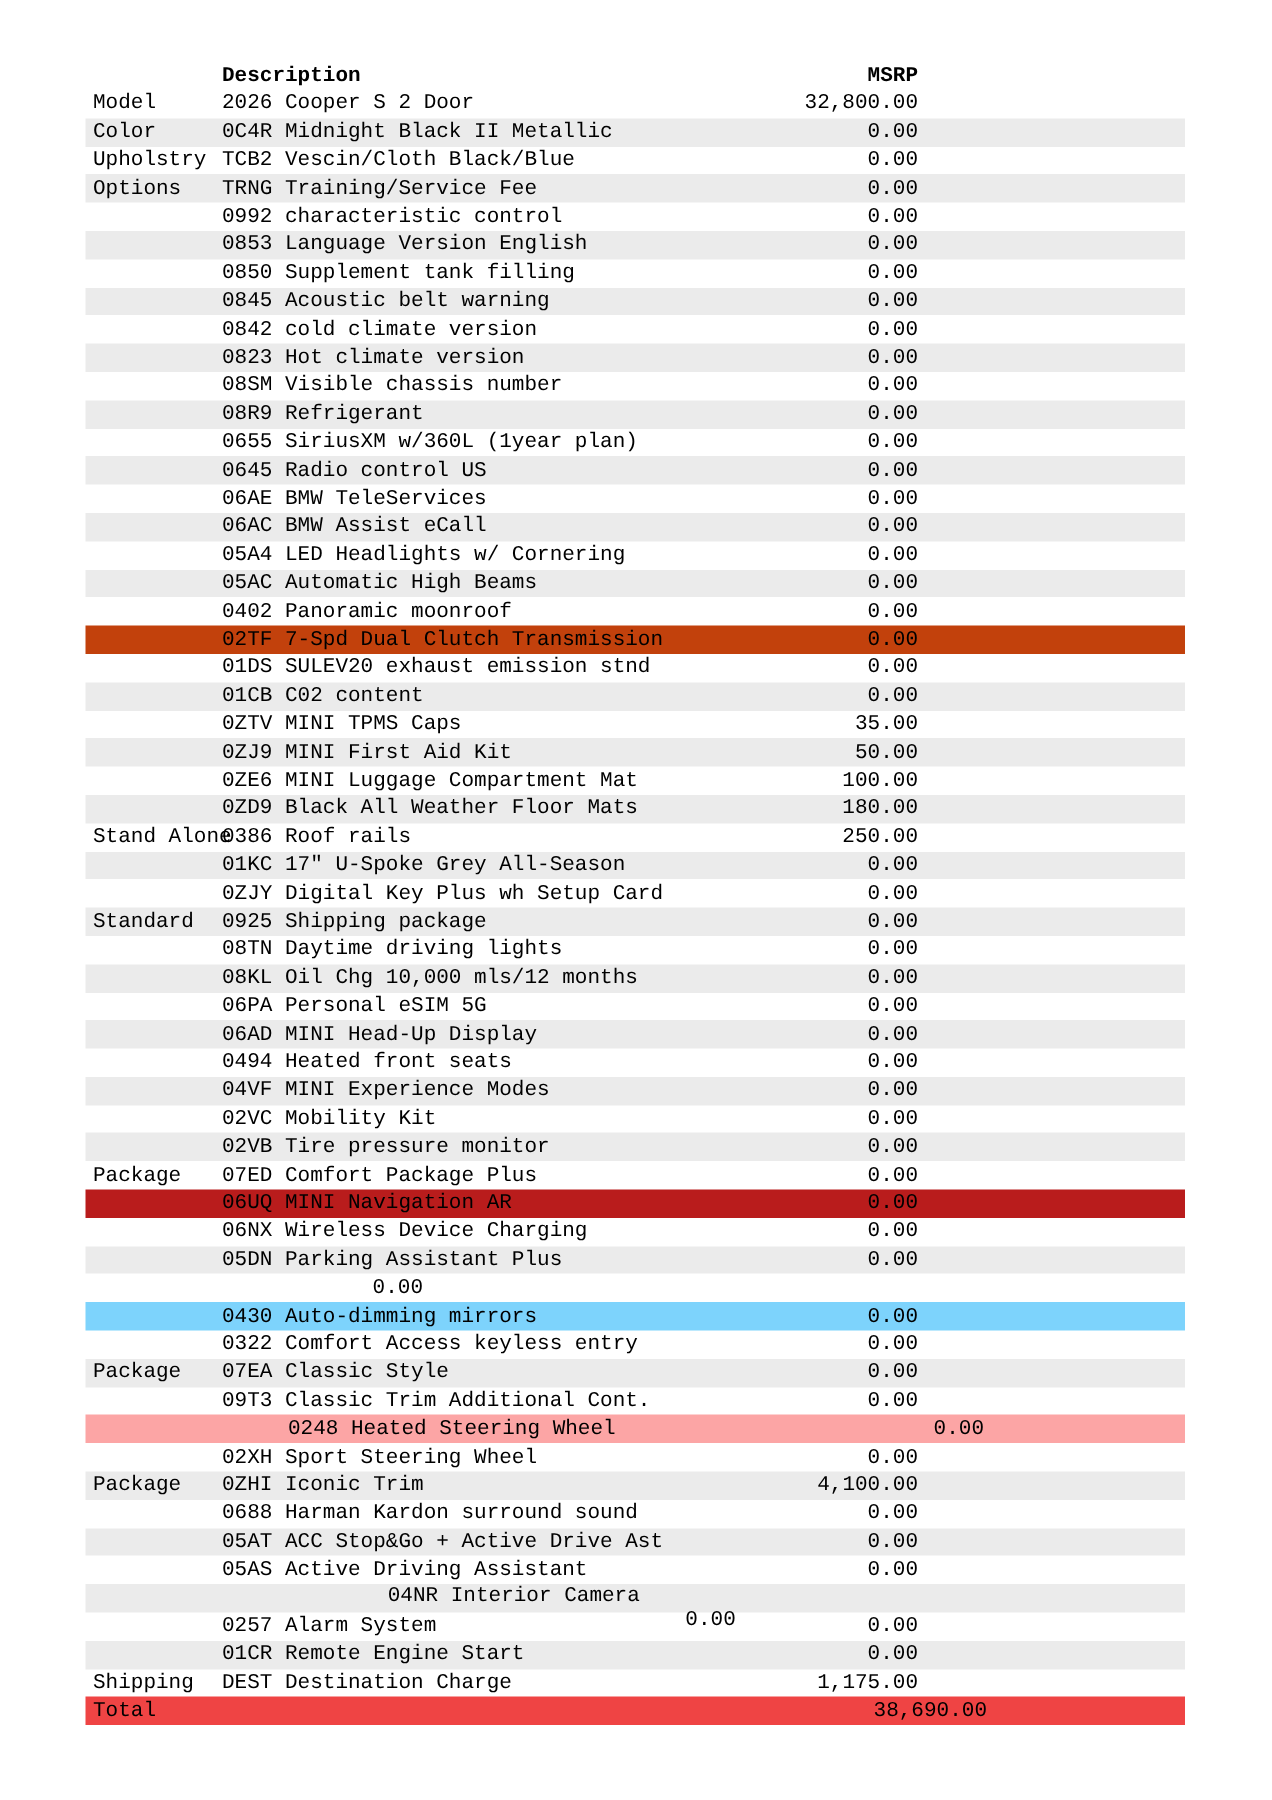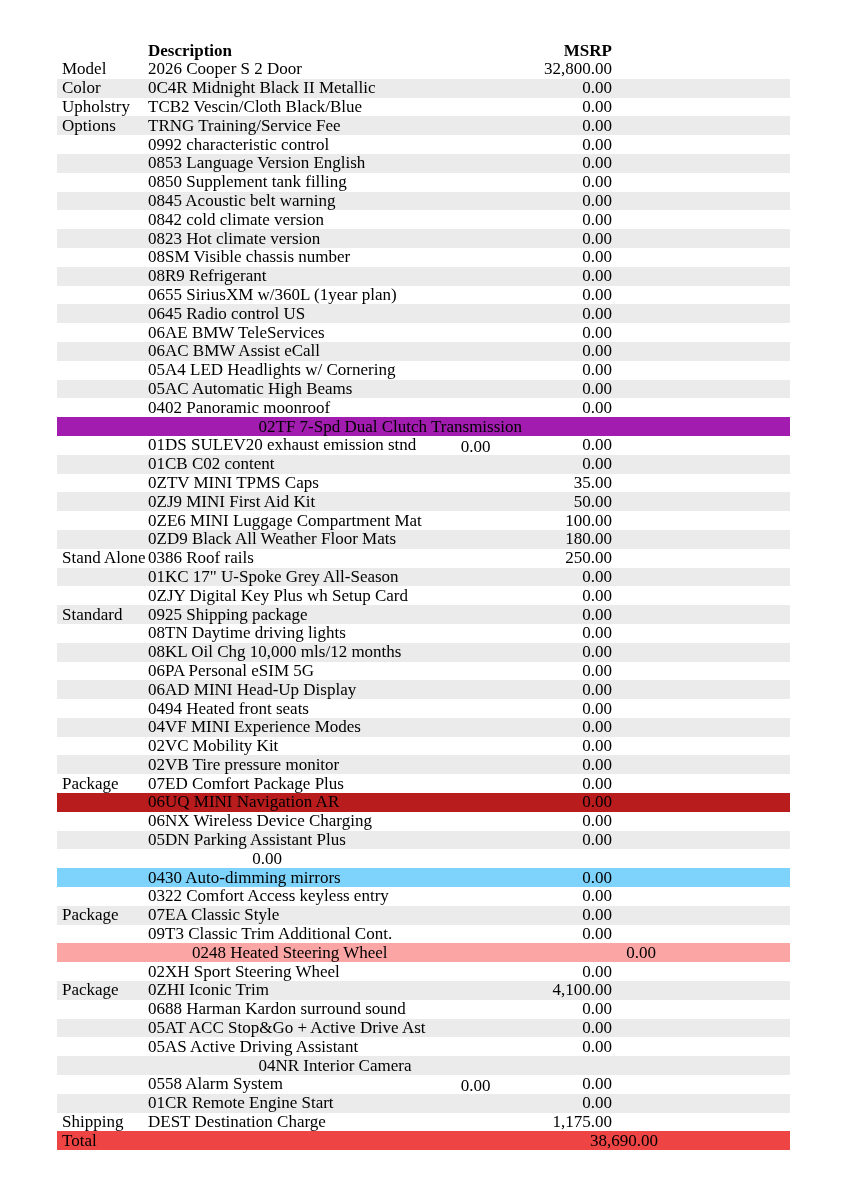--- a/index.html
+++ b/index.html
@@ -5,22 +5,22 @@
   html, body {
     margin: 0;
     padding: 0;
     background: #ffffff;
   }
   .page {
     position: relative;
     width: 848px;
     height: 1200px;
     background: #ffffff;
-    font-family: Liberation Serif, serif;
-    font-size: 17px;
+    font-family: Liberation Mono, monospace;
+    font-size: 14px;
     color: #000000;
     overflow: hidden;
   }
   .table {
     position: absolute;
     left: 57px;
     top: 41px;
     width: 733px;
   }
   .row {
@@ -176,21 +176,21 @@
     <div class="cell desc">05AC Automatic High Beams</div>
     <div class="cell msrp">0.00</div>
     <div class="cell fill"></div>
   </div>
         <div class="row">
     <div class="cell cat"></div>
     <div class="cell desc">0402 Panoramic moonroof</div>
     <div class="cell msrp">0.00</div>
     <div class="cell fill"></div>
   </div>
-        <div class="row" style="background: #a21caf; flex-direction: column;">
+        <div class="row" style="background: #c2410c;">
     <div class="cell cat"></div>
     <div class="cell desc">02TF 7-Spd Dual Clutch Transmission</div>
     <div class="cell msrp">0.00</div>
     <div class="cell fill"></div>
   </div>
         <div class="row">
     <div class="cell cat"></div>
     <div class="cell desc">01DS SULEV20 exhaust emission stnd</div>
     <div class="cell msrp">0.00</div>
     <div class="cell fill"></div>
@@ -387,21 +387,21 @@
     <div class="cell fill"></div>
   </div>
         <div class="row" style="background: rgb(235, 235, 235); flex-direction: column;">
     <div class="cell cat"></div>
     <div class="cell desc">04NR Interior Camera</div>
     <div class="cell msrp">0.00</div>
     <div class="cell fill"></div>
   </div>
         <div class="row">
     <div class="cell cat"></div>
-    <div class="cell desc">0558 Alarm System</div>
+    <div class="cell desc">0257 Alarm System</div>
     <div class="cell msrp">0.00</div>
     <div class="cell fill"></div>
   </div>
         <div class="row" style="background: rgb(235, 235, 235);">
     <div class="cell cat"></div>
     <div class="cell desc">01CR Remote Engine Start</div>
     <div class="cell msrp">0.00</div>
     <div class="cell fill"></div>
   </div>
         <div class="row">

